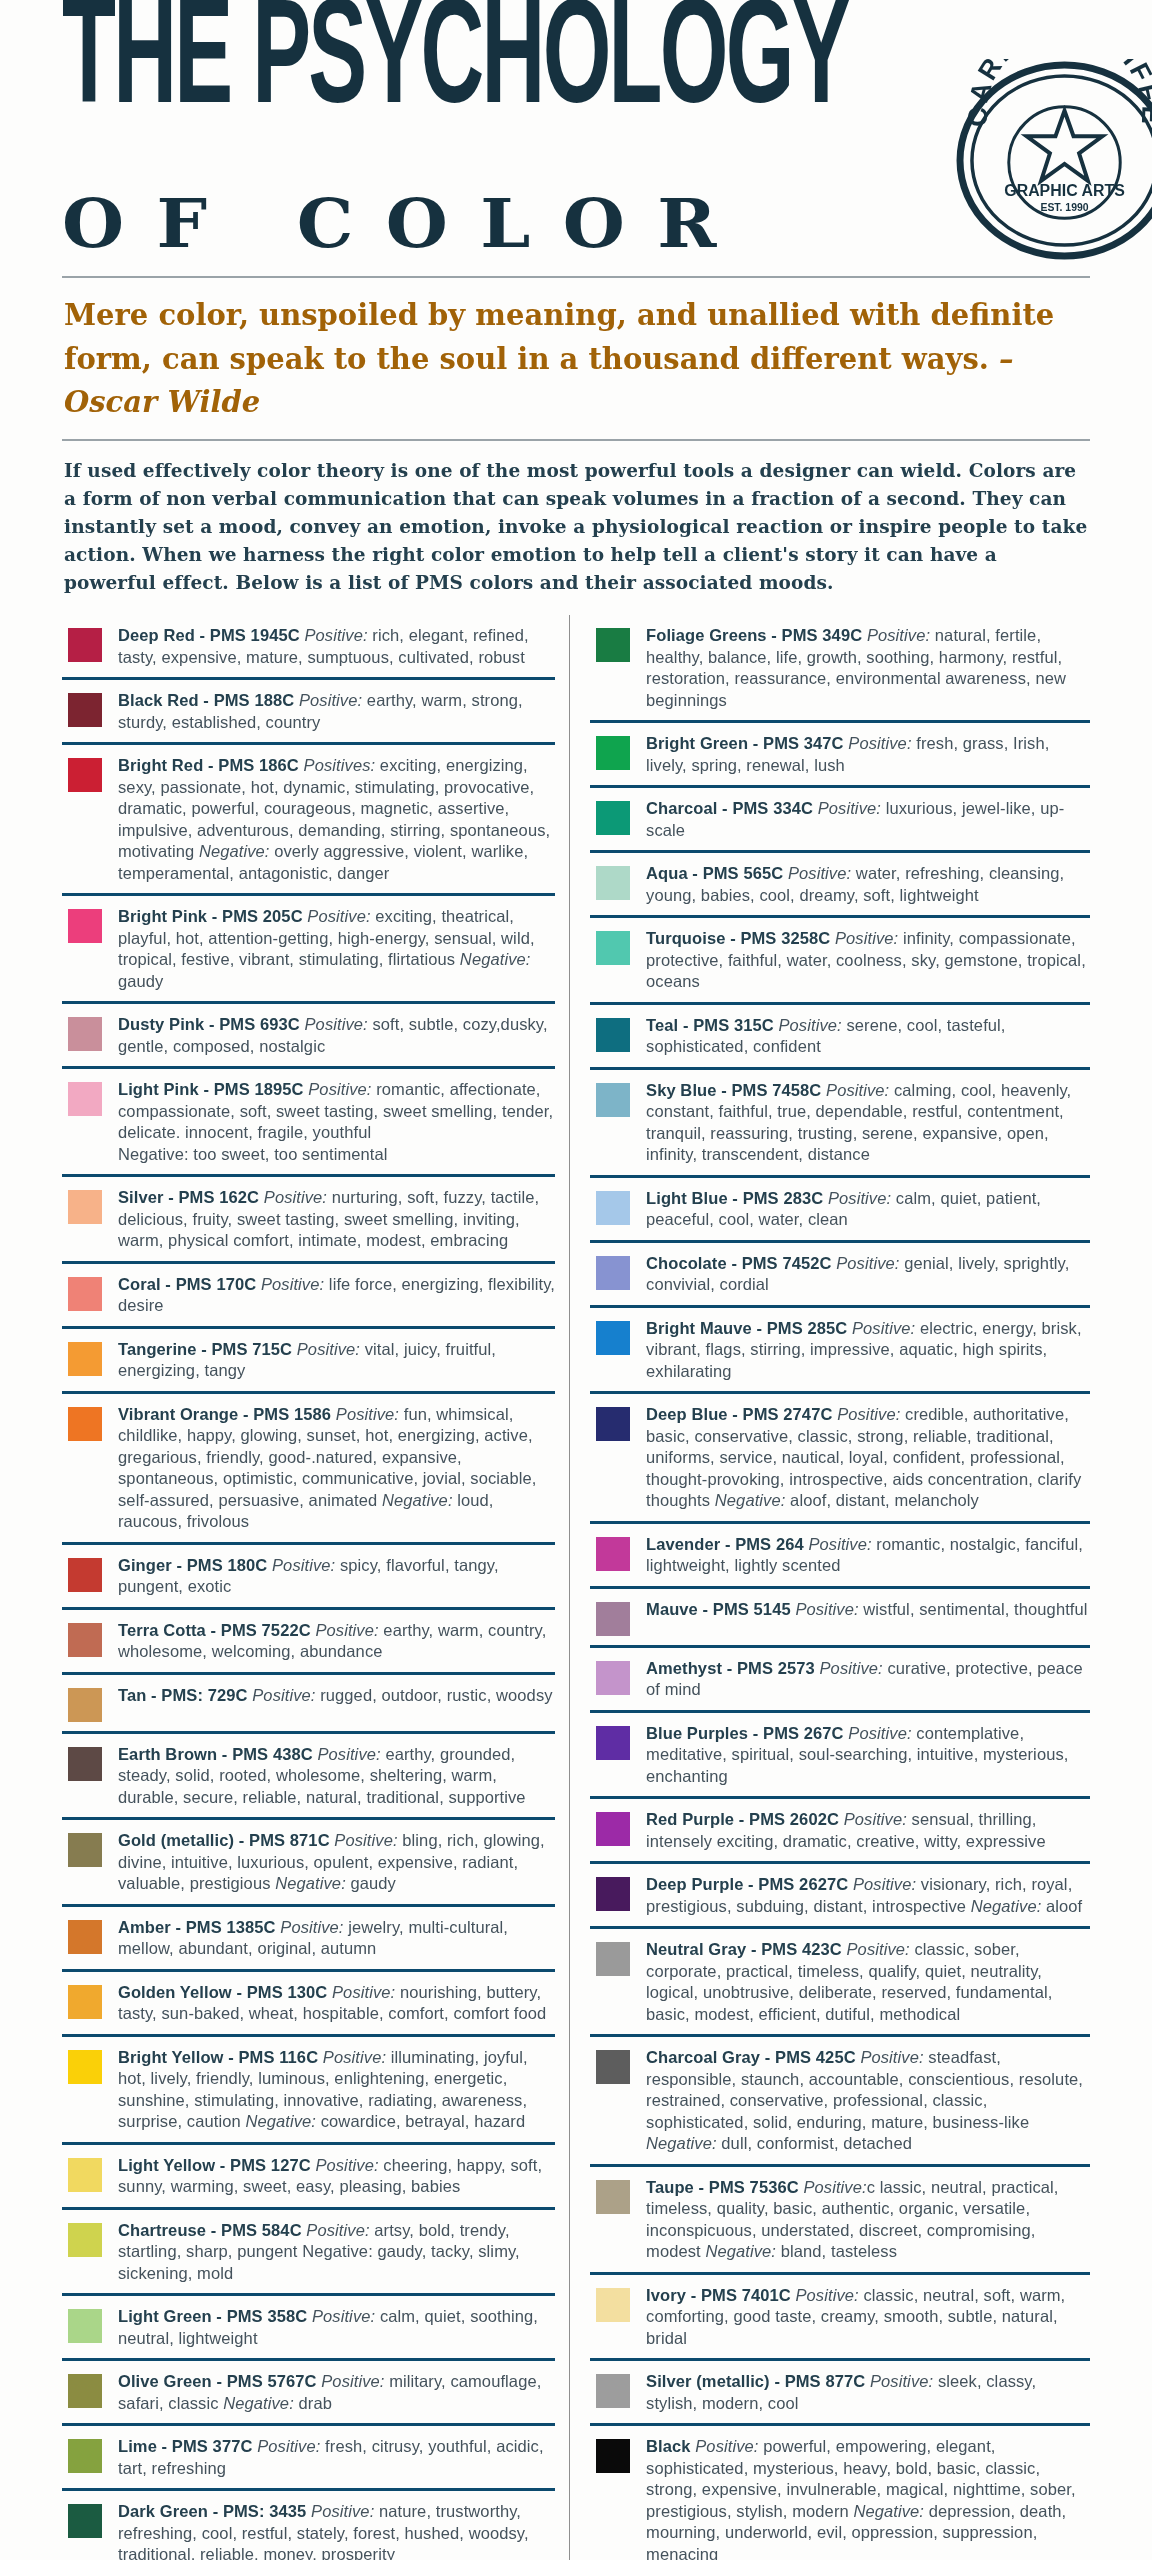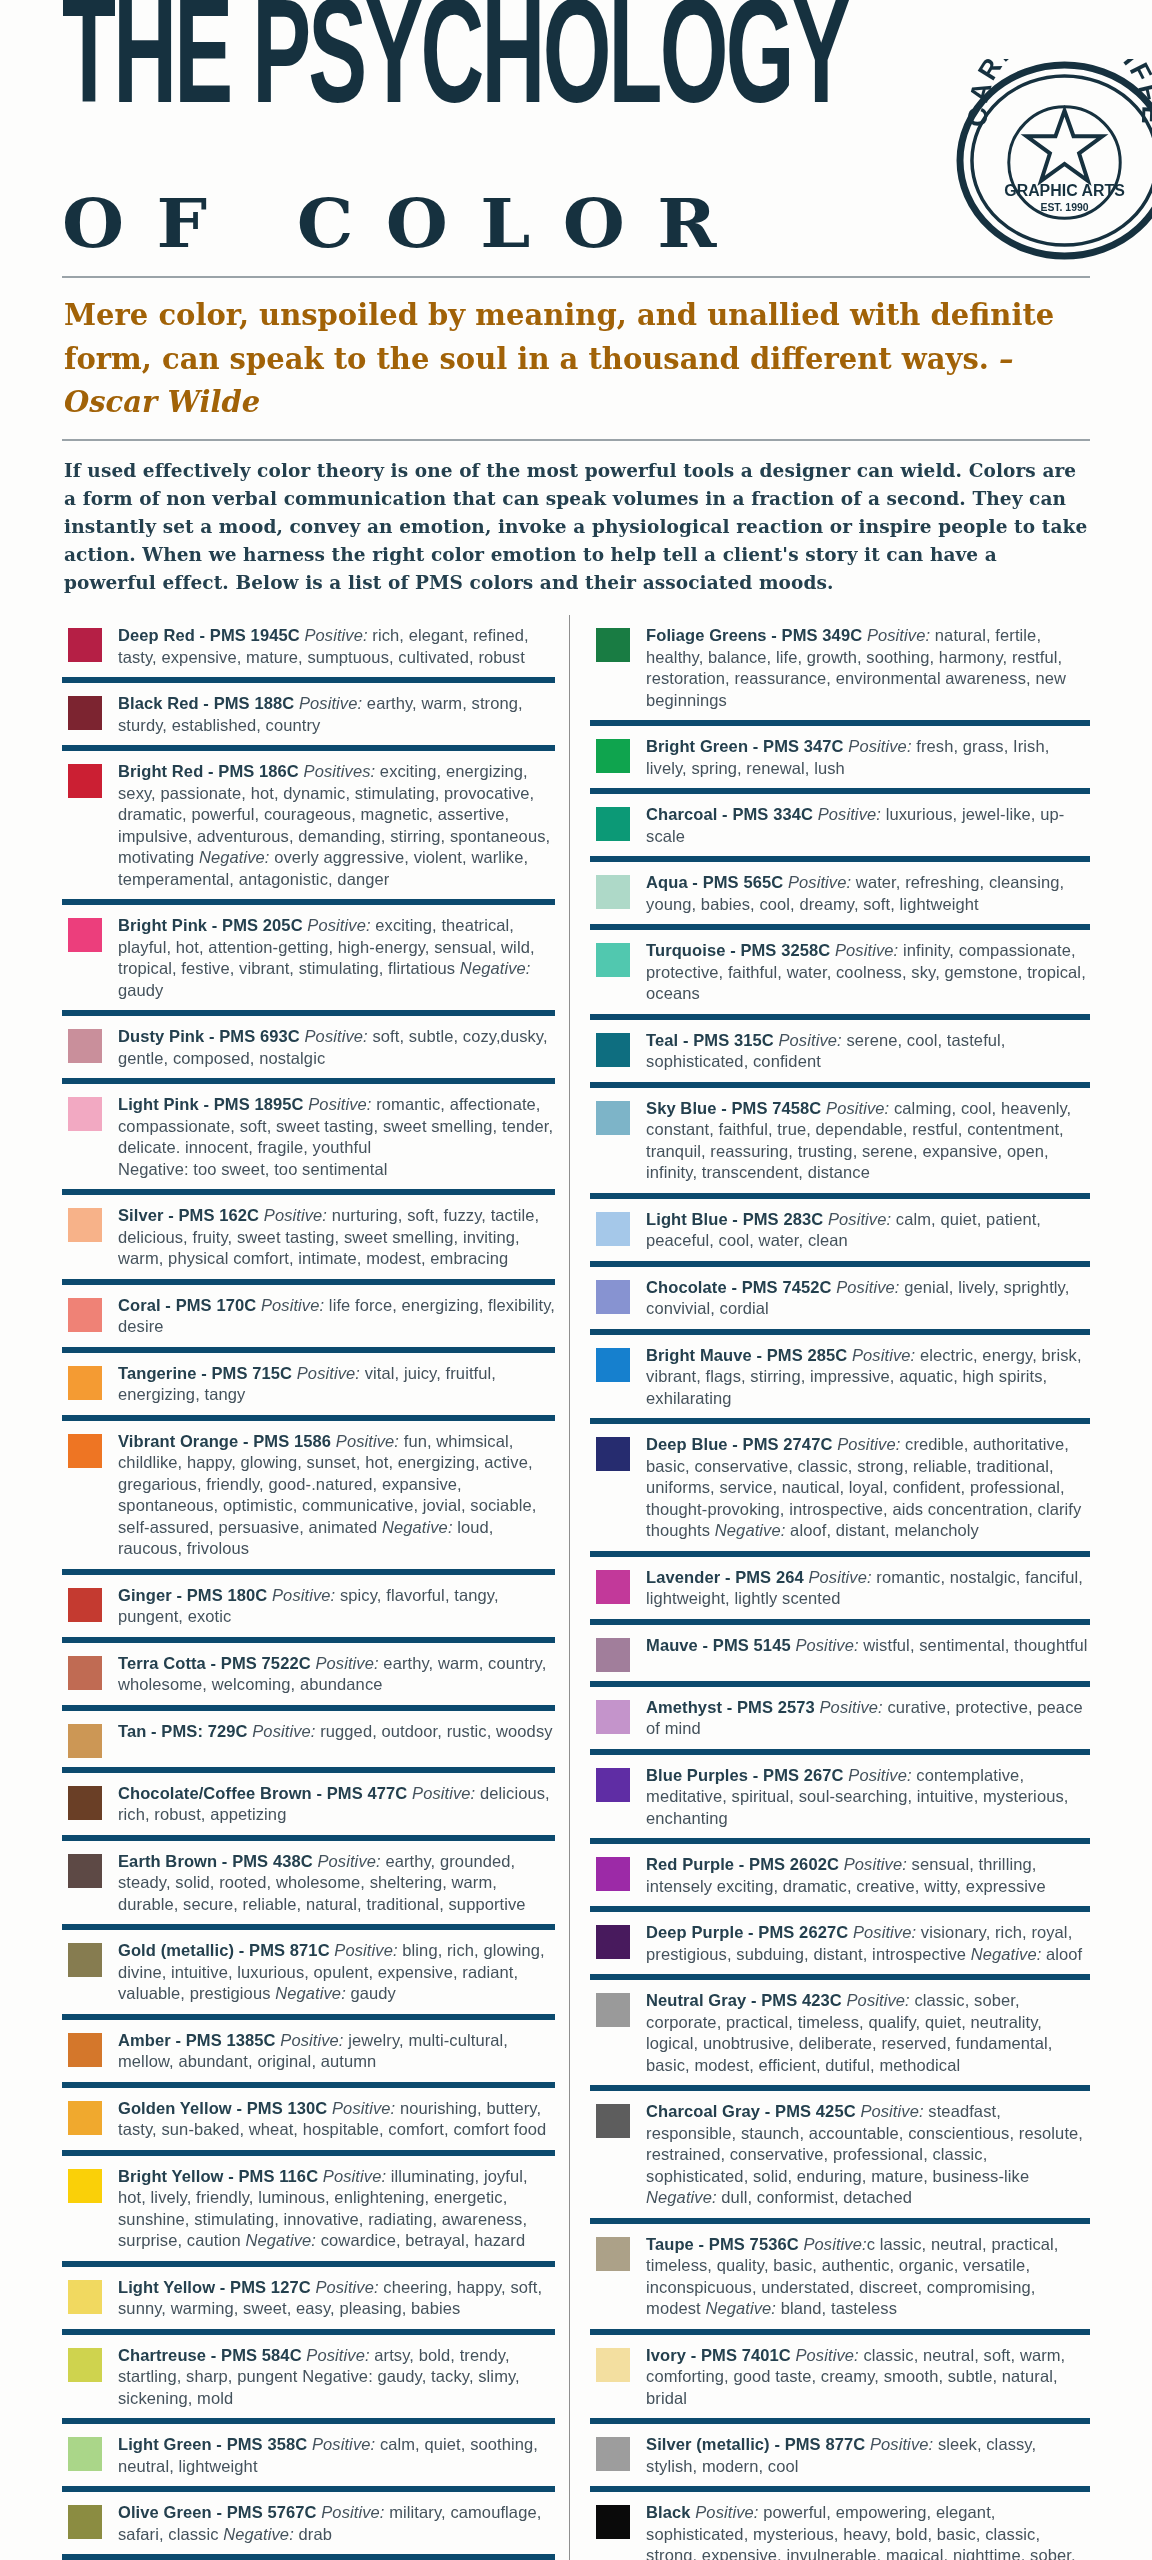--- a/index.html
+++ b/index.html
@@ -40,21 +40,21 @@
     letter-spacing:0.1px;
   }
   
   .columns { display:flex; flex:1; align-items:stretch; }
   .col { width:496px; }
   .col-left { margin-right:14px; }
   .col-divider { width:1px; background:#8f8f8f; }
   .col-right { margin-left:20px; width:503px; }
   .entry {
     display:flex; align-items:flex-start; padding:10px 0 9px 0;
-    border-bottom:6px solid #0c4a6e;
+    border-bottom:3px solid #0c4a6e;
   }
   .col .entry:last-child { border-bottom:none; }
   .swatch {
     width:34px; height:34px; flex:0 0 34px; margin:3px 16px 0 6px;
   }
   .swatch.bordered { border:1.5px solid #4a4a4a; }
   .entry-text {
     font-size:16.5px; line-height:21.5px; color:#44525c; letter-spacing:0.1px;
   }
   .entry-text strong { color:#24404e; font-weight:bold; }
@@ -157,24 +157,20 @@
   <div class="entry">
     <div class="swatch" style="background: rgb(192, 107, 83);"></div>
     <div class="entry-text"><strong>Terra Cotta - PMS 7522C</strong>  <em>Positive:</em> earthy, warm, country, wholesome, welcoming, abundance</div>
   </div>
 
   <div class="entry">
     <div class="swatch" style="background: rgb(204, 151, 85);"></div>
     <div class="entry-text"><strong>Tan - PMS: 729C</strong>  <em>Positive:</em> rugged, outdoor, rustic, woodsy</div>
   </div>
 
-  <div class="entry">
-    <div class="swatch" style="background: rgb(106, 63, 38);"></div>
-    <div class="entry-text"><strong>Chocolate/Coffee Brown - PMS 477C</strong>  <em>Positive:</em> delicious, rich, robust, appetizing</div>
-  </div>
 
   <div class="entry">
     <div class="swatch" style="background: rgb(93, 73, 69);"></div>
     <div class="entry-text"><strong>Earth Brown - PMS 438C</strong>  <em>Positive:</em> earthy, grounded, steady, solid, rooted, wholesome, sheltering, warm, durable, secure, reliable, natural, traditional, supportive</div>
   </div>
 
   <div class="entry">
     <div class="swatch" style="background: rgb(134, 124, 80);"></div>
     <div class="entry-text"><strong>Gold (metallic) - PMS 871C</strong>  <em>Positive:</em> bling, rich, glowing, divine, intuitive, luxurious, opulent, expensive, radiant, valuable, prestigious <em>Negative:</em> gaudy</div>
   </div>

